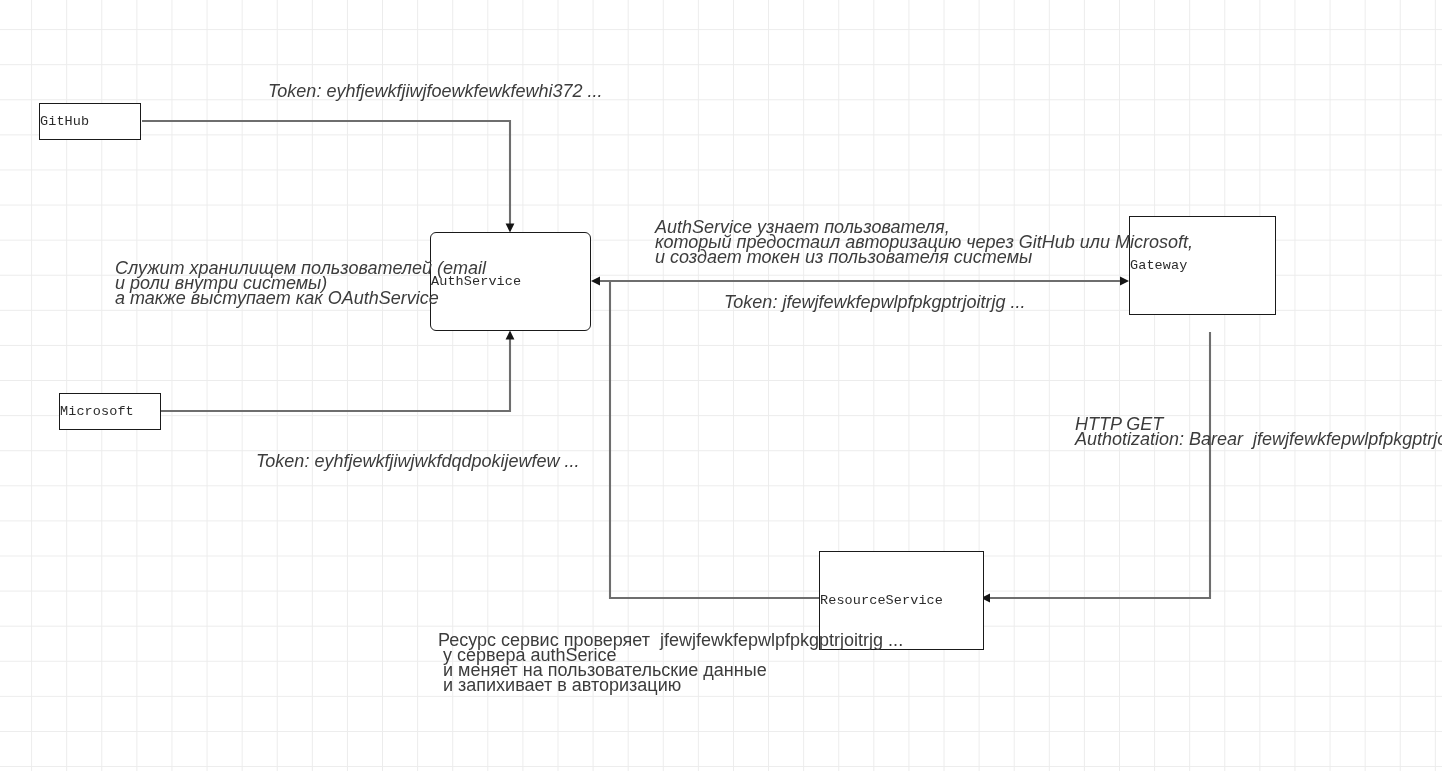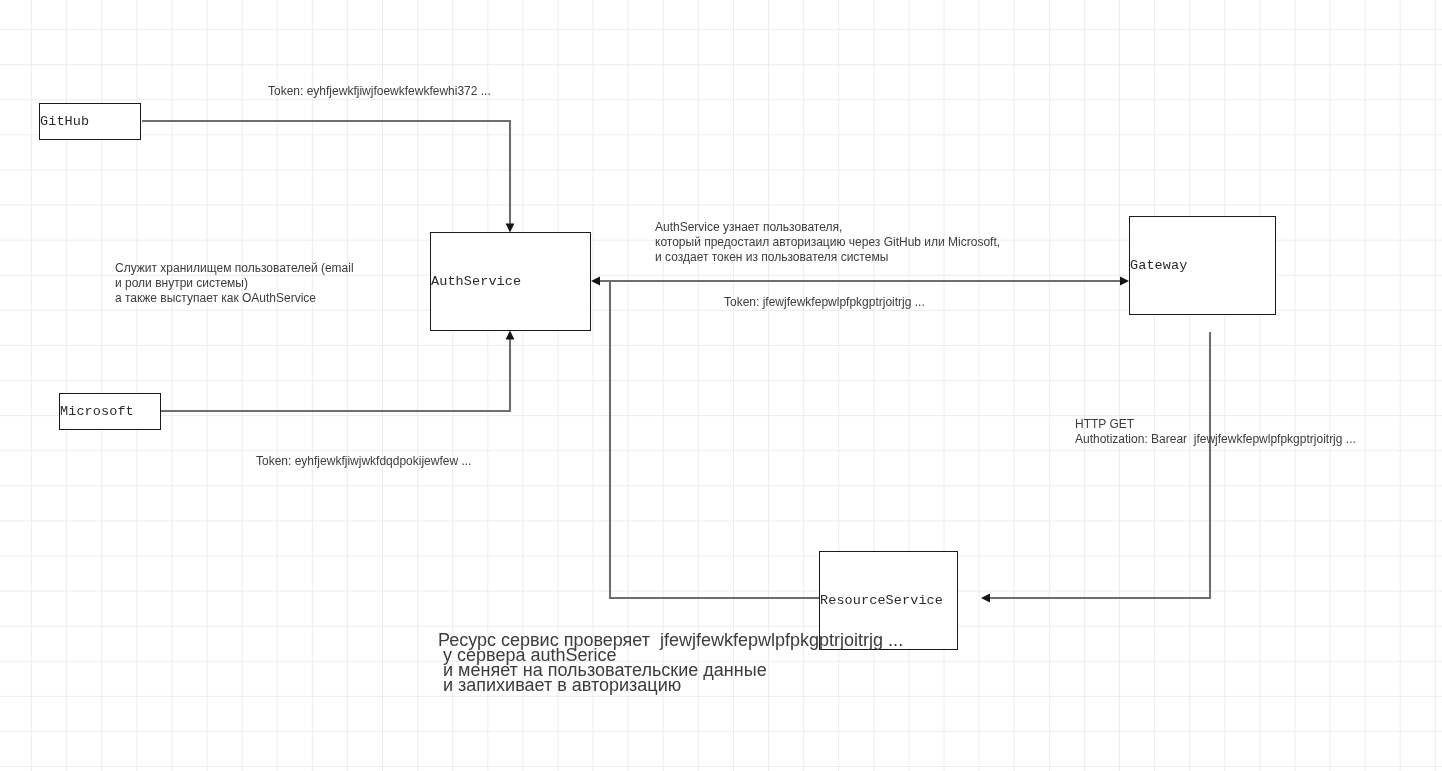--- a/index.html
+++ b/index.html
@@ -42,23 +42,24 @@
     align-items: center;
     justify-content: flex-start;
     color: #2b2b2b;
     font-size: 13.5px;
     letter-spacing: 0.1px;
     font-family: Liberation Mono, monospace;
   }
   .note {
     position: absolute;
     color: #3c3c3c;
-    font-size: 12px;
+    font-size: 18px;
     line-height: 14.8px;
     white-space: pre;
+    font-style: italic;
   }
   .note-sm {
     position: absolute;
     color: #3c3c3c;
     font-size: 18px;
     line-height: 15px;
     white-space: pre;
   }
 </style>
 </head>
@@ -95,29 +96,29 @@
   </svg>
 
   <div class="node" style="left:39px;  top:103px; width:102px; height:37px;">
     <span>GitHub</span>
   </div>
 
   <div class="node" style="left:39px;  top:393px; width:102px; height:37px;margin-left:20px;">
     <span>Microsoft</span>
   </div>
 
-  <div class="node" style="left:430px; top:232px; width:161px; height:99px;">
+  <div class="node" style="left:430px; top:232px; width:161px; height:99px;border-radius:6px;">
     <span>AuthService</span>
   </div>
 
   <div class="node" style="left:1129px; top:216px; width:147px; height:99px;">
     <span>Gateway</span>
   </div>
 
-  <div class="node" style="left:819px; top:551px; width:139px; height:99px;">
+  <div class="node" style="left:819px; top:551px; width:165px; height:99px;">
     <span>ResourceService</span>
   </div>
 
   <div class="note" style="left:268px; top:84px;">Token: eyhfjewkfjiwjfoewkfewkfewhi372 ...</div>
 
   <div class="note" style="left:256px; top:454px;">Token: eyhfjewkfjiwjwkfdqdpokijewfew ...</div>
 
   <div class="note" style="left:115px; top:261px;">Служит хранилищем пользователей (email
 и роли внутри системы)
 а также выступает как OAuthService</div>

